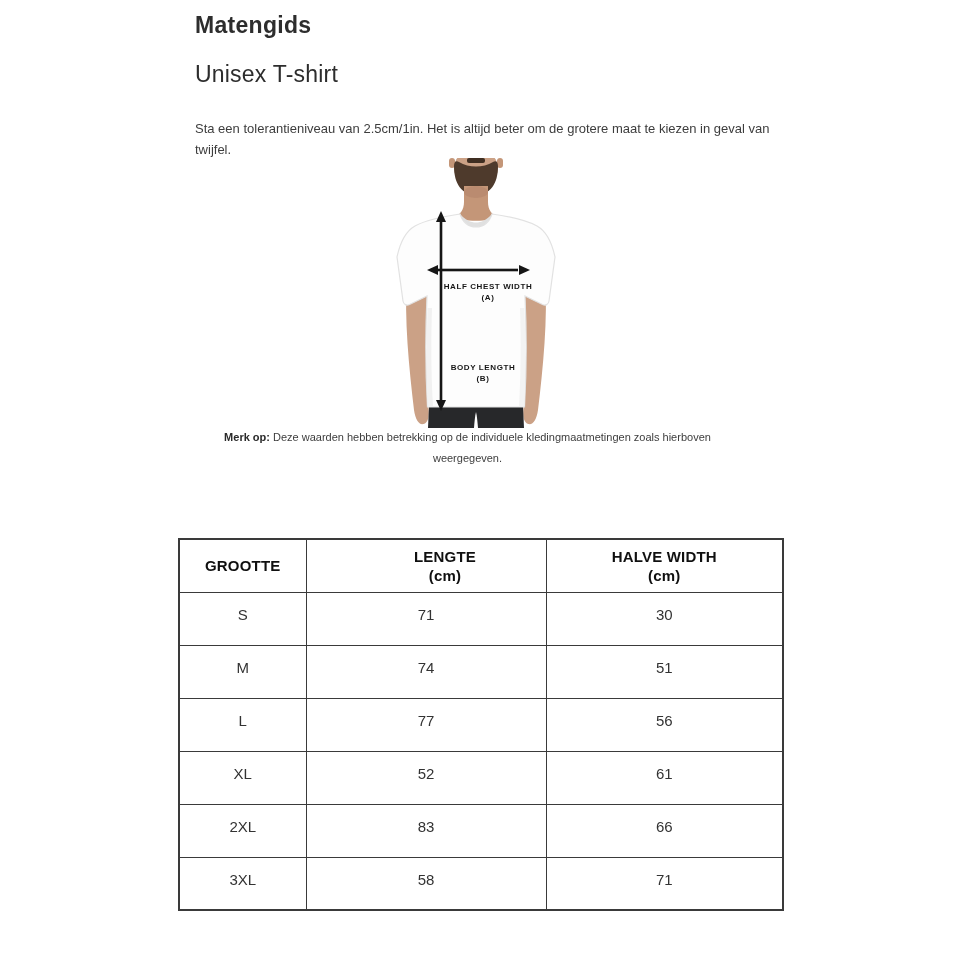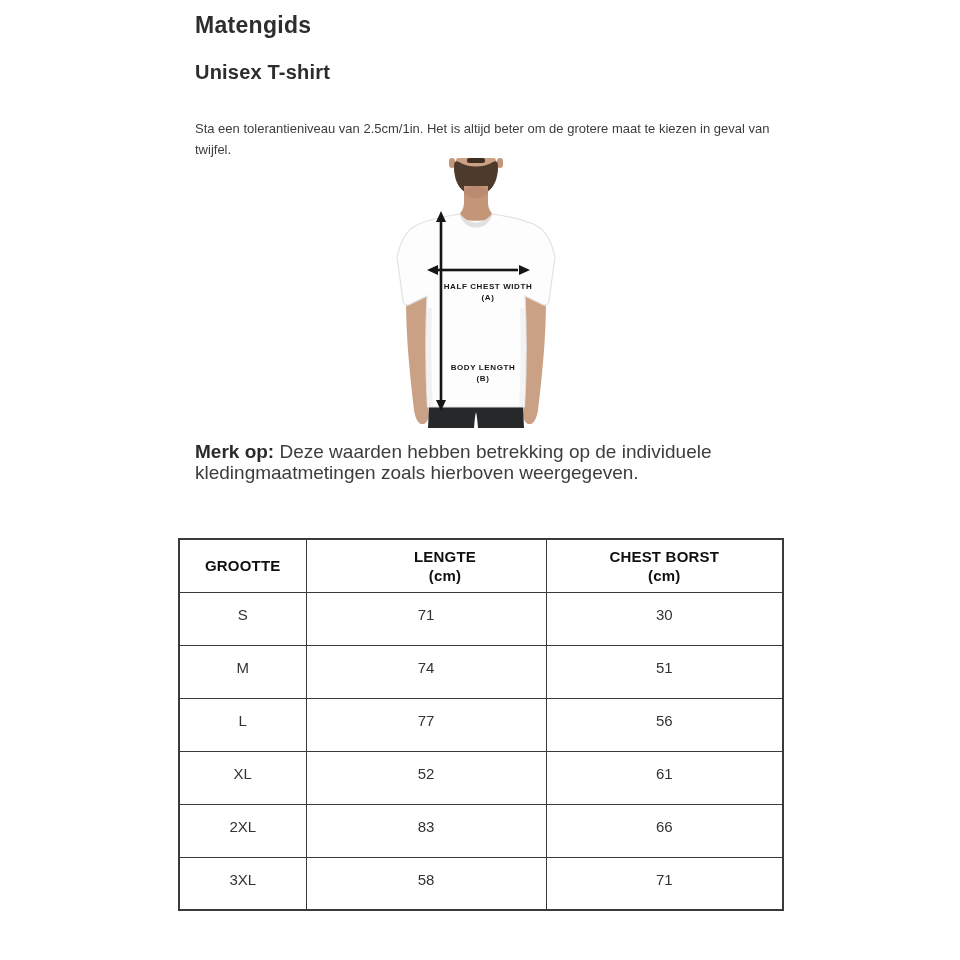--- a/index.html
+++ b/index.html
@@ -12,37 +12,37 @@
   body{
     position:relative;background:#ffffff;overflow:hidden;
     font-family:"Liberation Sans", sans-serif;color:var(--text);
   }
   .page-title{
     position:absolute;left:195px;top:12px;
     font-size:23px;font-weight:600;color:var(--heading);letter-spacing:.3px;
   }
   .product-subtitle{
     position:absolute;left:195px;top:61px;
-    font-size:20px;font-weight:700;color:var(--heading);letter-spacing:.2px;
+    font-size:23px;font-weight:400;color:var(--heading);letter-spacing:.2px;
   }
   .intro{
     position:absolute;left:195px;top:118px;width:582px;
     font-size:13px;line-height:21px;color:var(--text);
   }
   .figure{
     position:absolute;left:383px;top:158px;width:186px;height:274px;
   }
   .figure svg{display:block;width:100%;height:100%;}
   .diagram-label{
     font-family:"Liberation Sans", sans-serif;font-weight:700;
     fill:var(--arrow);letter-spacing:.6px;
   }
   .note{
-    position:absolute;left:195px;top:441px;width:545px;
-    font-size:19px;line-height:21px;color:var(--text);
+    position:absolute;left:195px;top:427px;width:545px;
+    font-size:11px;line-height:21px;color:var(--text);text-align:center;
   }
   .note b{color:#2a2a2a;}
   .size-table{
     position:absolute;left:178px;top:538px;width:604px;
     border-collapse:collapse;table-layout:fixed;
     border:2px solid var(--table-border);
   }
   .size-table th,.size-table td{border:1px solid var(--table-border);text-align:center;}
   .size-table th{
     height:53px;vertical-align:middle;font-size:15px;font-weight:700;
@@ -120,21 +120,21 @@
     <thead>
       <tr>
         <th class="col-size">
           <div>GROOTTE</div>
         </th>
         <th class="col-length">
           <div>LENGTE</div>
           <div class="unit">(cm)</div>
         </th>
         <th class="col-chest">
-          <div>CHEST BORST</div>
+          <div>HALVE WIDTH</div>
           <div class="unit">(cm)</div>
         </th>
       </tr>
     </thead>
     <tbody>
         <tr>
           <td>S</td>
           <td>71</td>
           <td>30</td>
         </tr>

